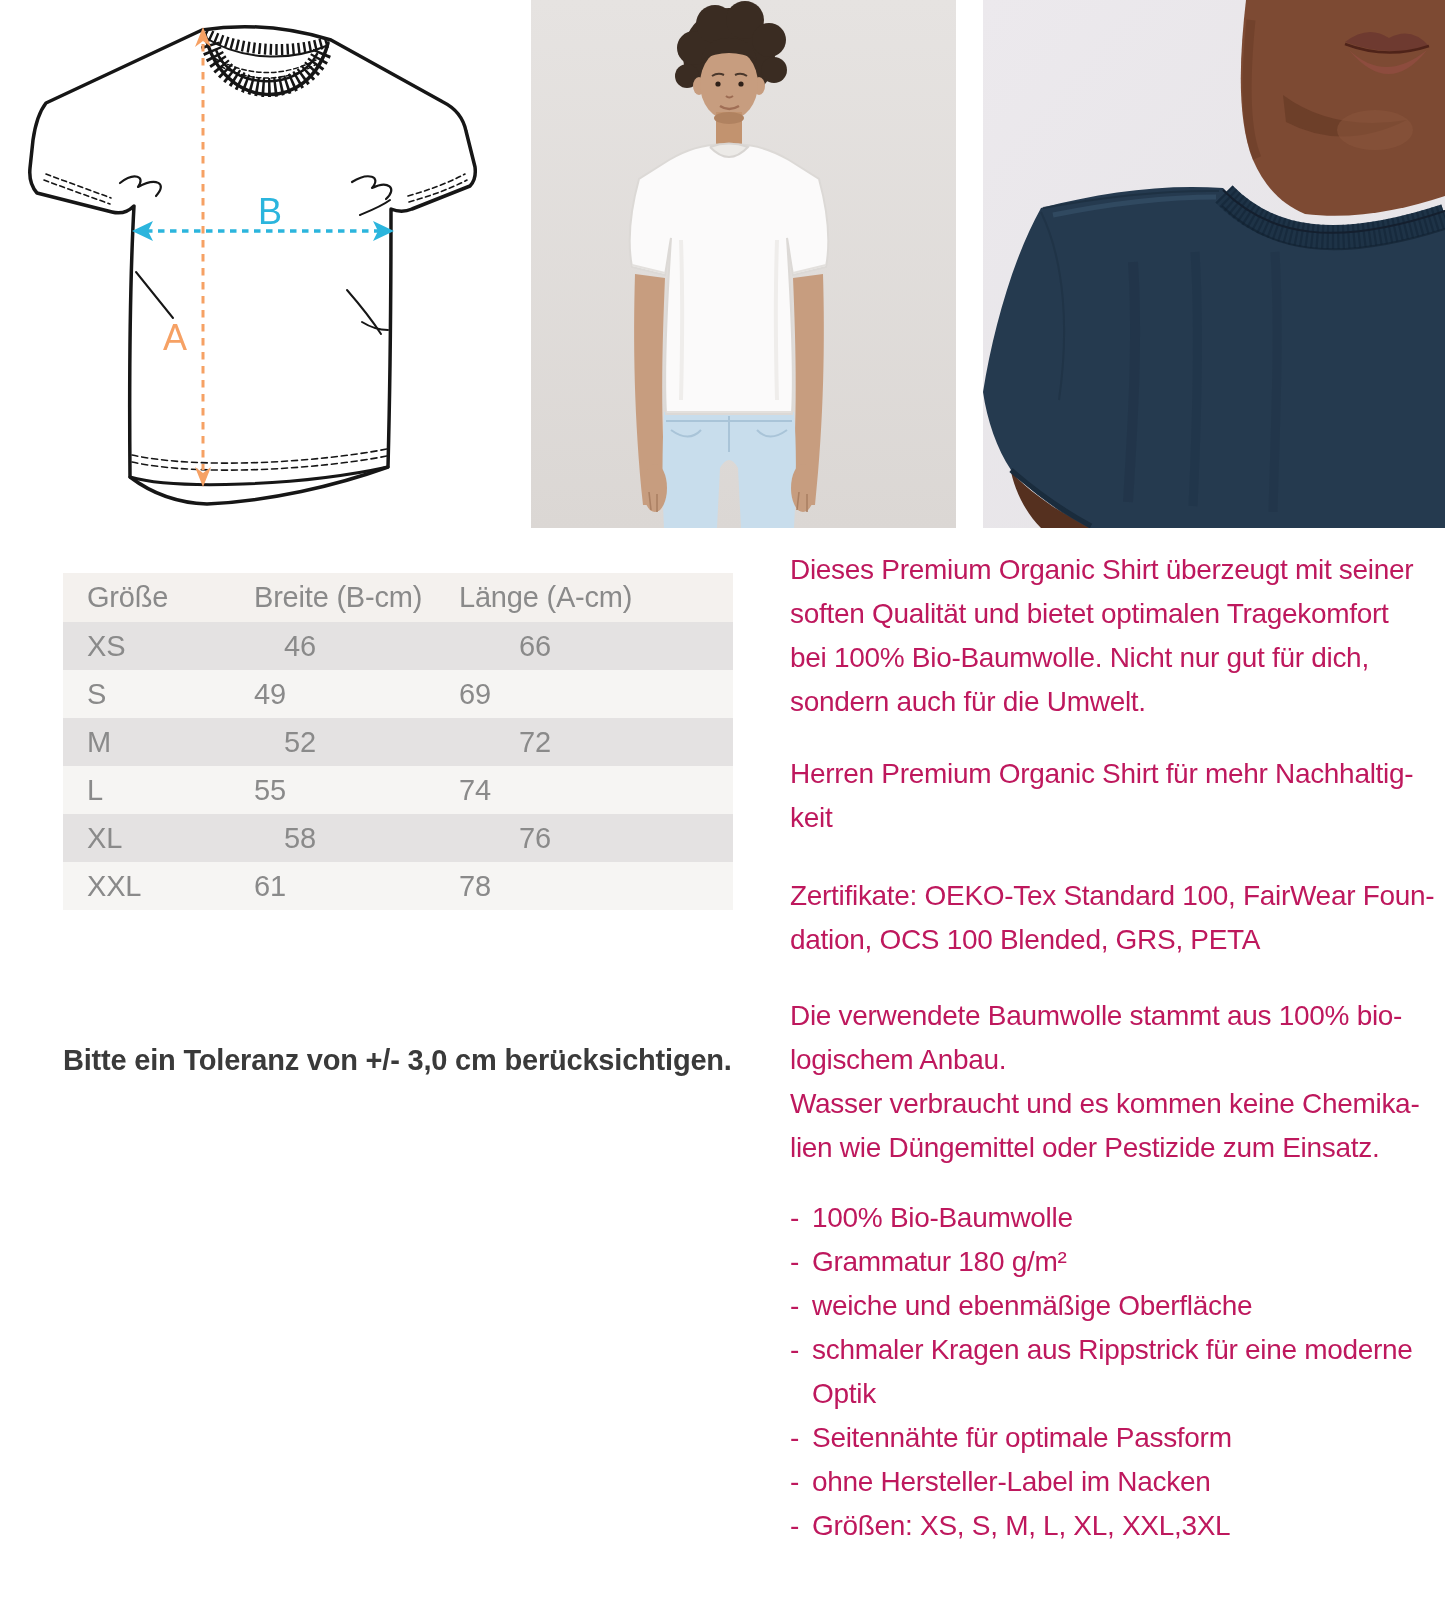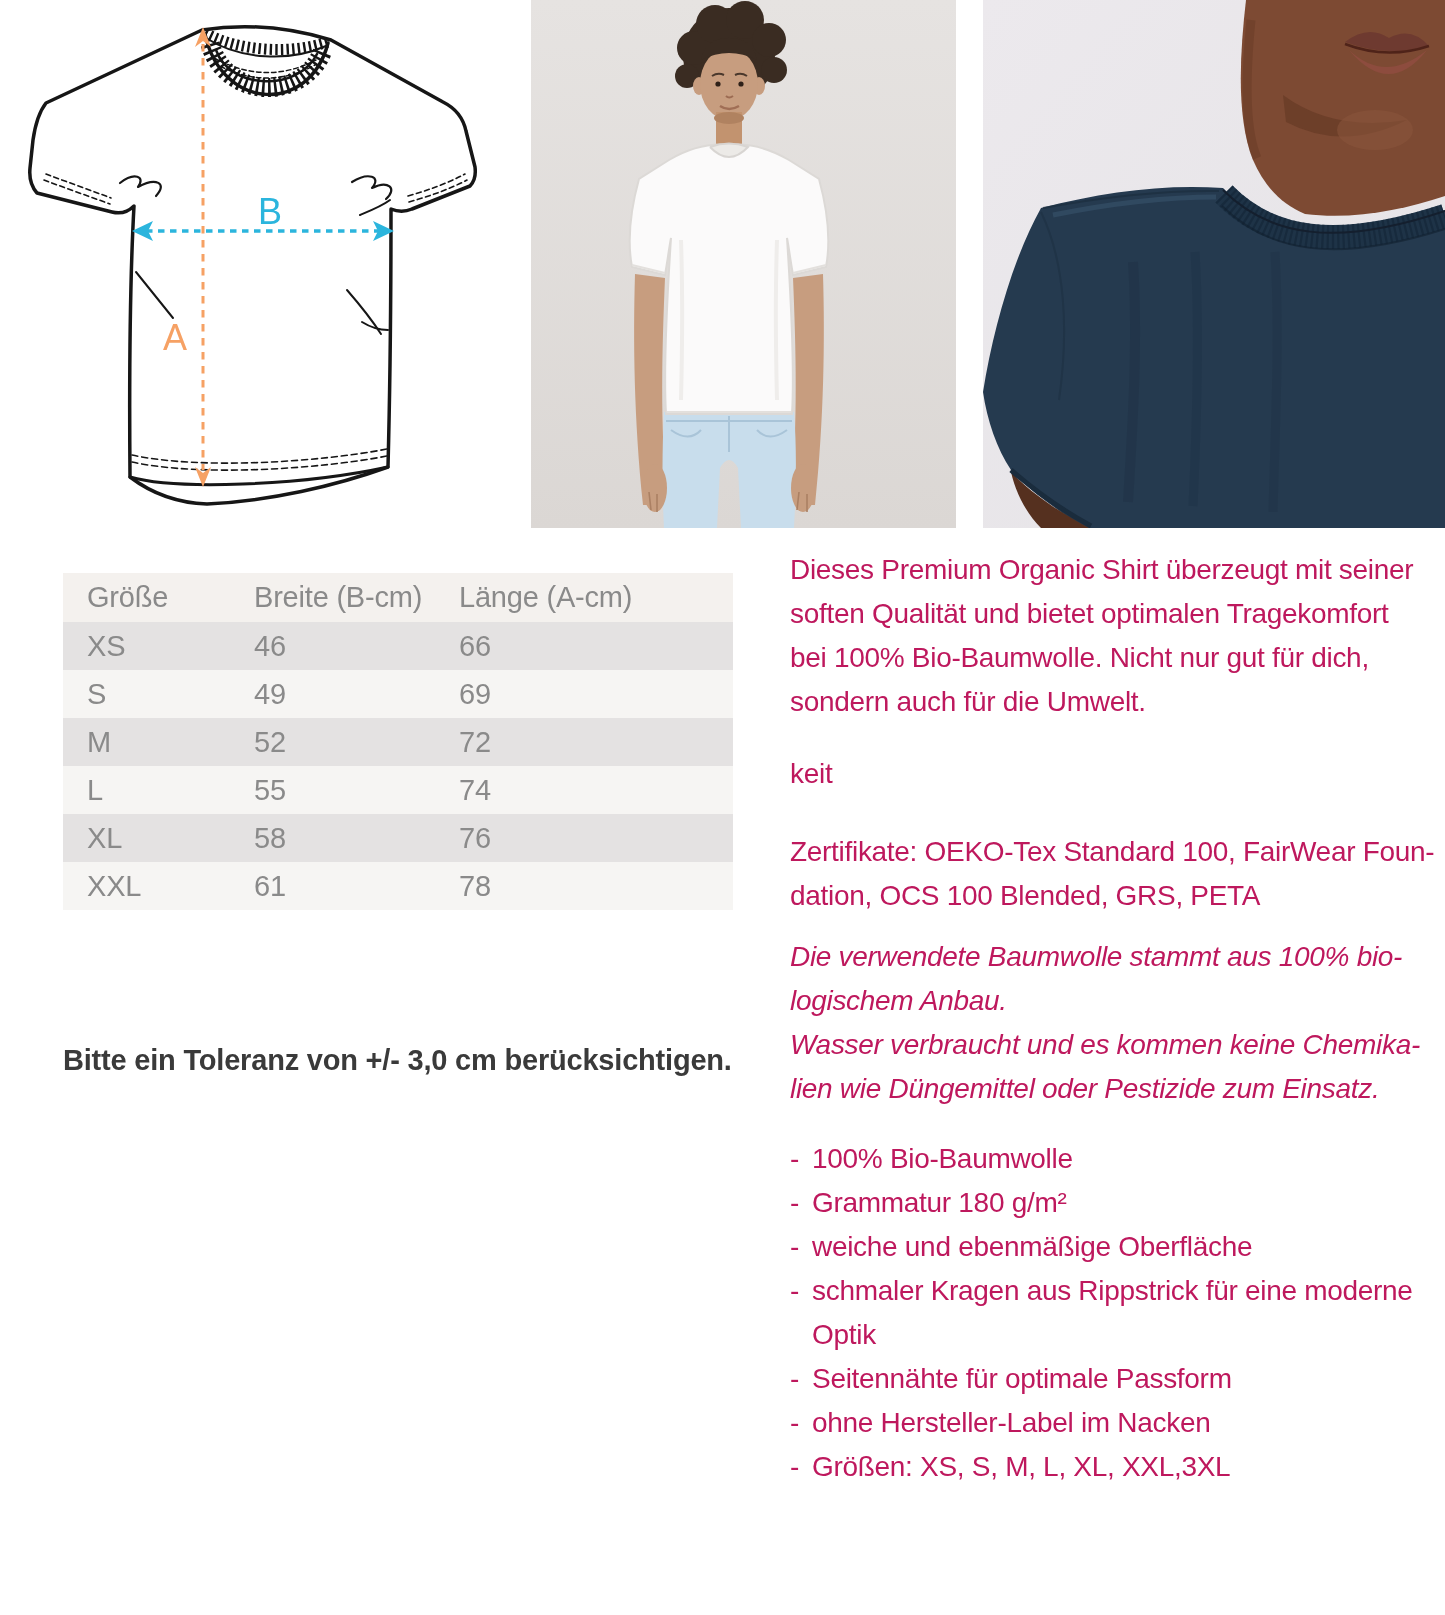--- a/index.html
+++ b/index.html
@@ -13,40 +13,40 @@
   
   #size-table{
     left:63px;top:573px;width:670px;
     font-size:29px;color:#8a8a8a;letter-spacing:-0.2px;
   }
   .trow{
     display:grid;grid-template-columns:167px 205px 1fr;
     align-items:center;height:48px;padding-left:24px;box-sizing:border-box;
   }
   .trow.head{height:49px;background:#f4f1ee;}
-  .trow.odd{background:#e4e2e2;}
+  .trow.odd{background:#e4e2e2;gap:30px;}
   .trow.even{background:#f6f5f3;}
 
   
   #tolerance{
     left:63px;top:1044px;font-size:29px;color:#3a3a3a;letter-spacing:-0.2px;
     white-space:nowrap;
     font-weight:bold;
   }
 
   
   #description{
     left:790px;top:548px;width:655px;
     font-size:28px;color:#be185d;letter-spacing:-0.3px;
   }
   #description .line{line-height:44px;white-space:nowrap;}
   .para{margin:0;}
   #para-2{margin-top:28px;}
   #para-3{margin-top:34px;}
-  #para-4{margin-top:17px;font-style:italic;}
+  #para-4{margin-top:32px;}
   #bullet-list{margin-top:26px;}
   .b-line{line-height:44px;white-space:nowrap;display:flex;}
   .b-line .dash{width:22px;flex:0 0 22px;}
   .b-line.cont{padding-left:22px;}
 
   
   #diagram{left:0;top:0;}
   #photo-front{left:531px;top:0;}
   #photo-detail{left:983px;top:0;}
 </style>
@@ -237,20 +237,21 @@
 <div id="tolerance" class="abs">Bitte ein Toleranz von +/- 3,0 cm berücksichtigen.</div>
 
 <div id="description" class="abs">
   <div class="para" id="para-1">
     <div class="line">Dieses Premium Organic Shirt überzeugt mit seiner</div>
     <div class="line">soften Qualität und bietet optimalen Tragekomfort</div>
     <div class="line">bei 100% Bio-Baumwolle. Nicht nur gut für dich,</div>
     <div class="line">sondern auch für die Umwelt.</div>
   </div>
   <div class="para" id="para-2">
+    <div class="line">Herren Premium Organic Shirt für mehr Nachhaltig-</div>
     <div class="line">keit</div>
   </div>
   <div class="para" id="para-3">
     <div class="line">Zertifikate: OEKO-Tex Standard 100, FairWear Foun-</div>
     <div class="line">dation, OCS 100 Blended, GRS, PETA</div>
   </div>
   <div class="para" id="para-4">
     <div class="line">Die verwendete Baumwolle stammt aus 100% bio-</div>
     <div class="line">logischem Anbau.</div>
     <div class="line">Wasser verbraucht und es kommen keine Chemika-</div>

